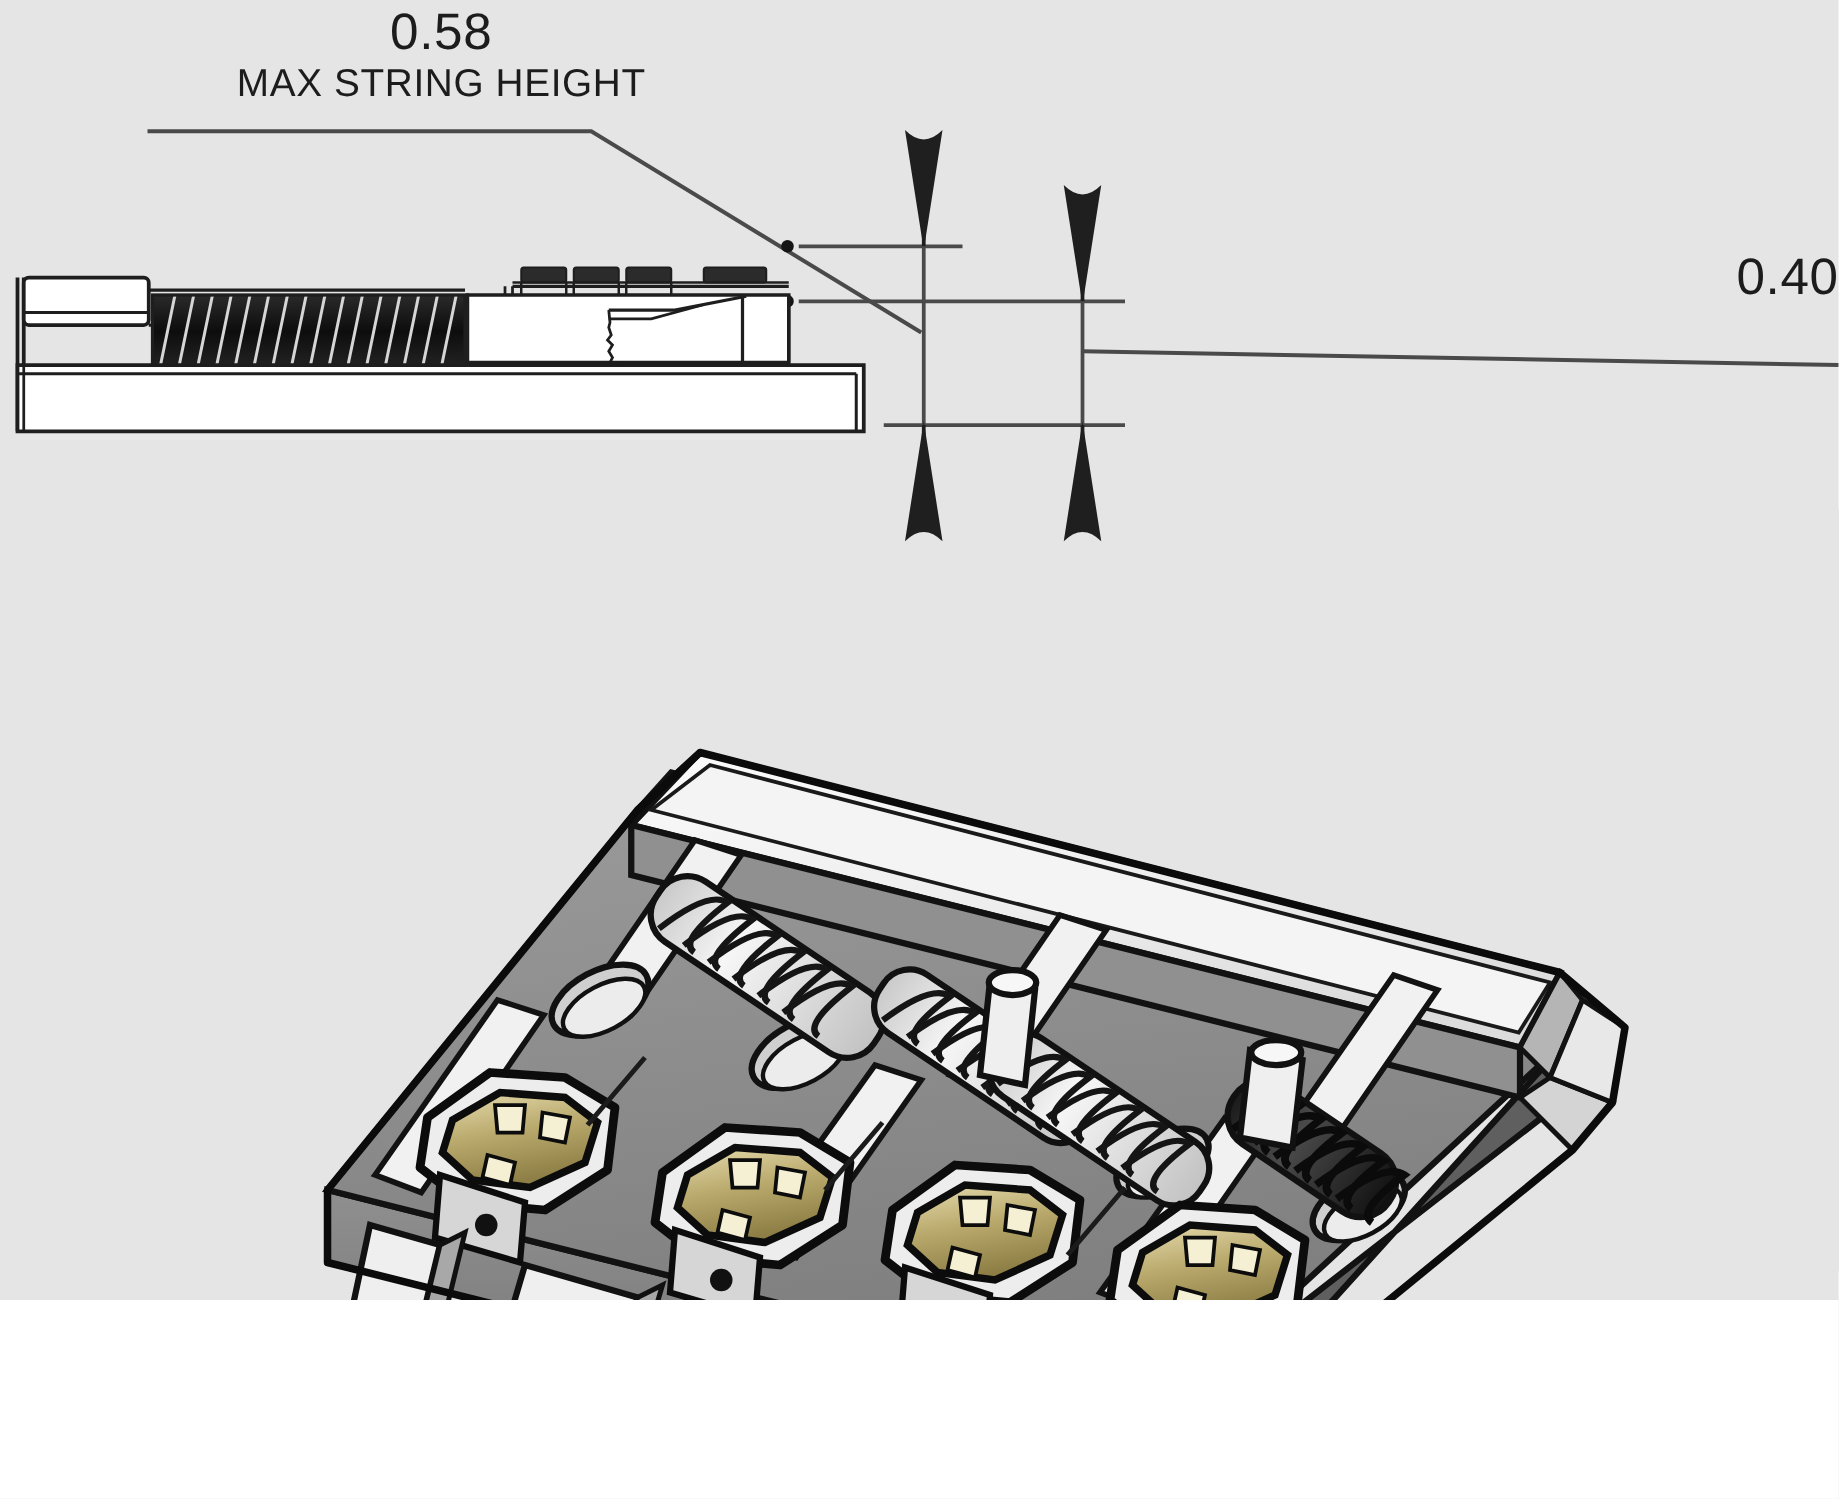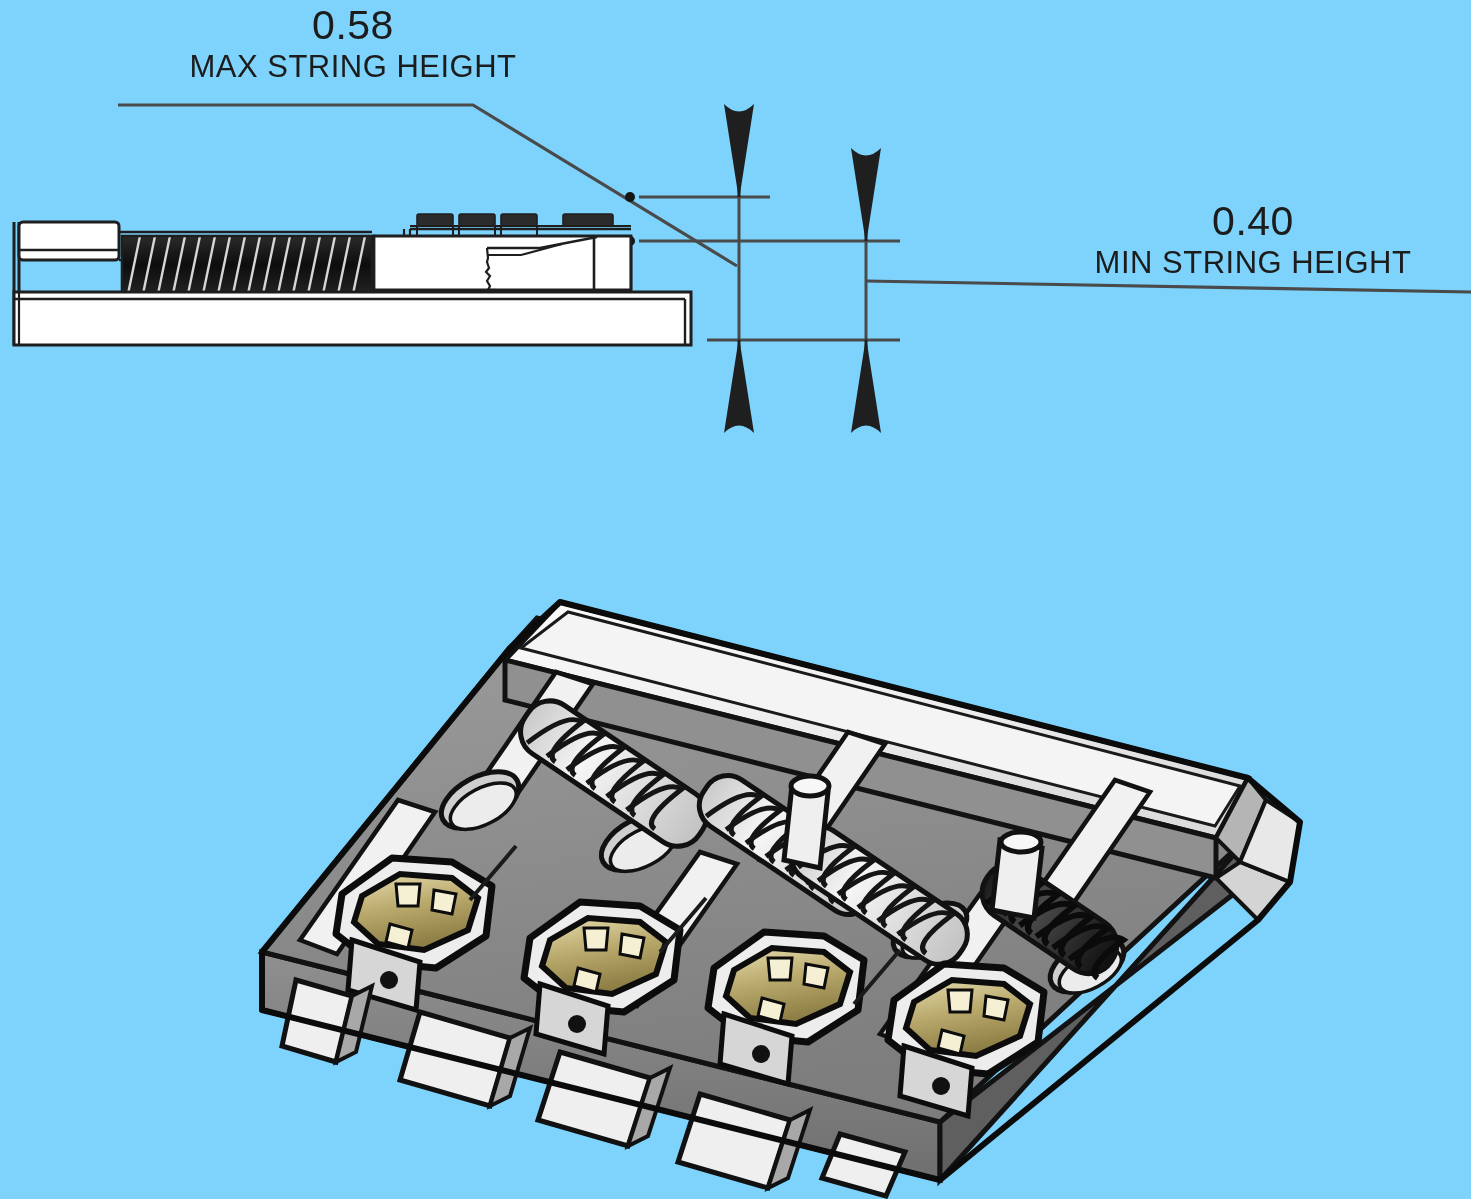--- a/index.html
+++ b/index.html
@@ -6,22 +6,22 @@
     margin: 0;
     padding: 0;
     background: #ffffff;
   }
   body {
     font-family: "Liberation Sans", sans-serif;
   }
   #page {
     position: relative;
     width: 1471px;
-    height: 1199px;
-    background: #7dd3fc;
+    height: 1040px;
+    background: #e5e5e5;
     overflow: hidden;
   }
   .annot-label {
     position: absolute;
     color: #1c1c1c;
     font-family: "Liberation Sans", sans-serif;
     white-space: nowrap;
     letter-spacing: 0.5px;
   }
   .annot-value {
@@ -35,21 +35,21 @@
   #max-callout {
     left: 118px;
     top: 2px;
     width: 470px;
     text-align: center;
   }
   #min-callout {
     left: 1035px;
     top: 198px;
     width: 436px;
-    text-align: center;
+    text-align: right;
   }
   .callout-line {
     display: block;
   }
   svg.layer {
     position: absolute;
     left: 0;
     top: 0;
     width: 1471px;
     height: 1199px;
@@ -179,21 +179,20 @@
     </g>
   </svg>
 
   <div class="annot-label" id="max-callout">
     <span class="callout-line annot-value">0.58</span>
     <span class="callout-line annot-text">MAX STRING HEIGHT</span>
   </div>
 
   <div class="annot-label" id="min-callout">
     <span class="callout-line annot-value">0.40</span>
-    <span class="callout-line annot-text">MIN STRING HEIGHT</span>
   </div>
 
   <svg class="layer" viewBox="0 0 1471 1199">
     <defs>
       <linearGradient id="topFace" x1="0" y1="0" x2="0.4" y2="1">
         <stop offset="0" stop-color="#fbfbfb"></stop>
         <stop offset="0.6" stop-color="#ededed"></stop>
         <stop offset="1" stop-color="#dcdcdc"></stop>
       </linearGradient>
       <linearGradient id="midFace" x1="0" y1="0" x2="0.2" y2="1">

